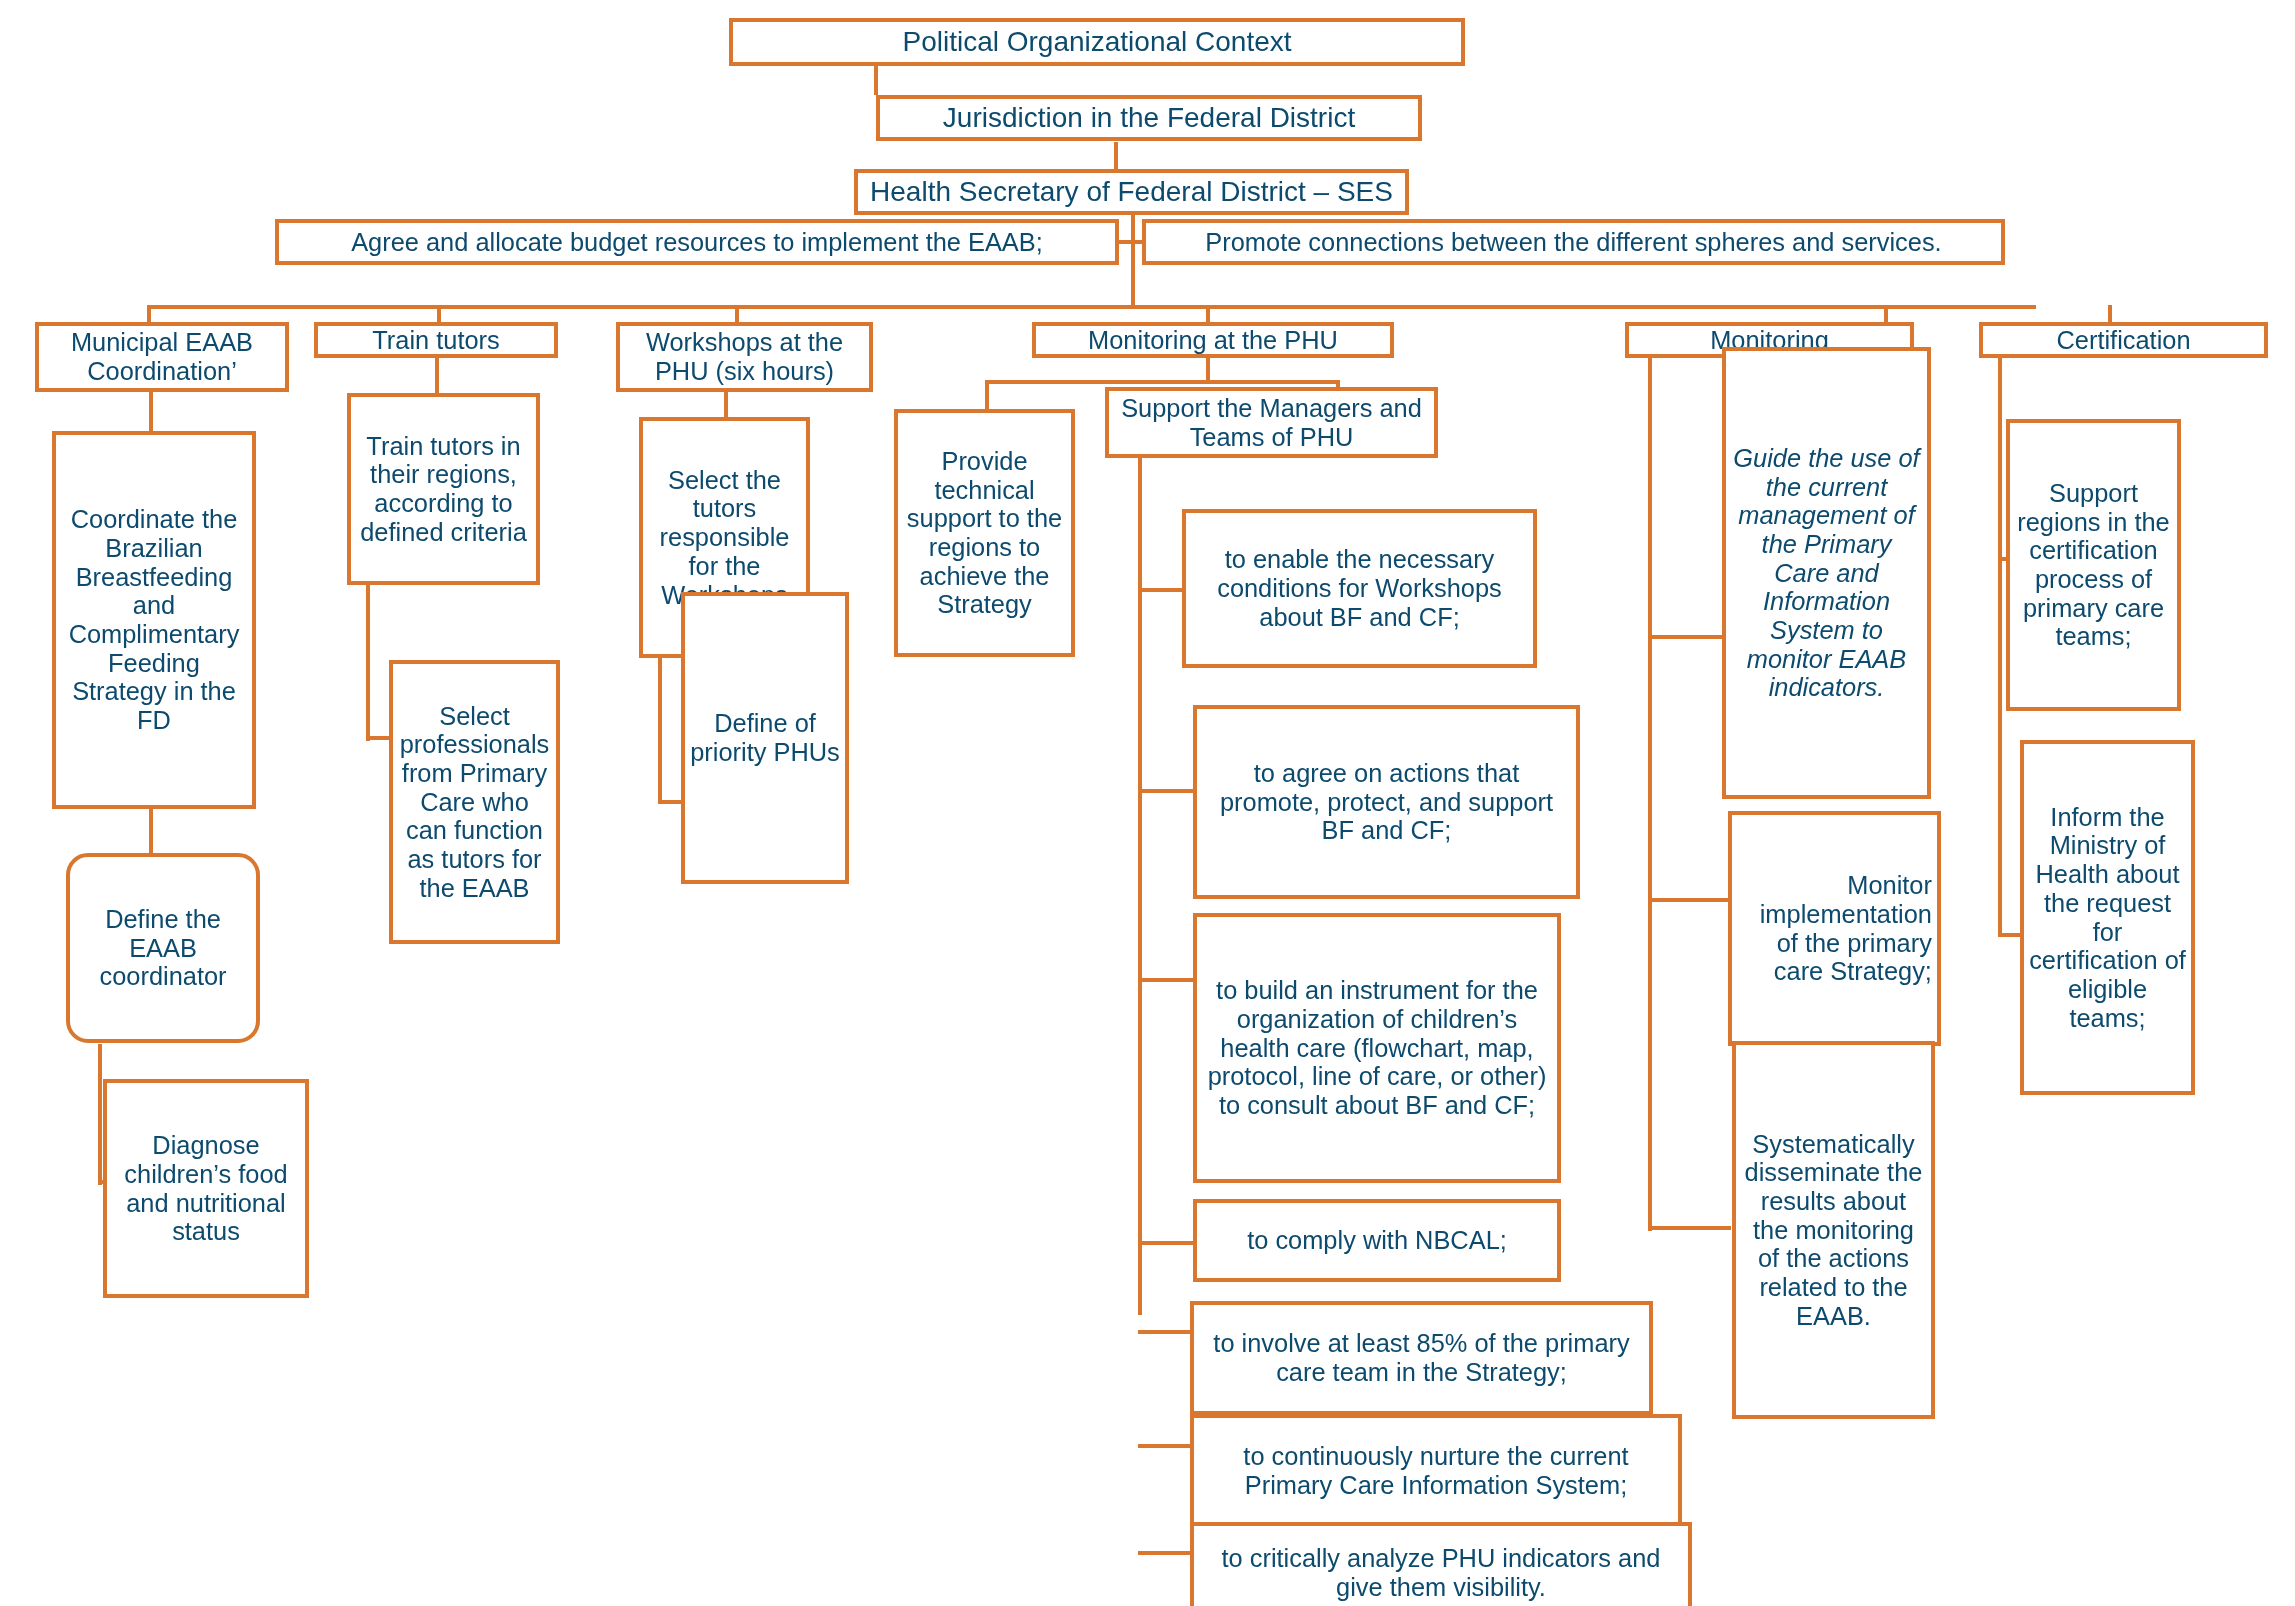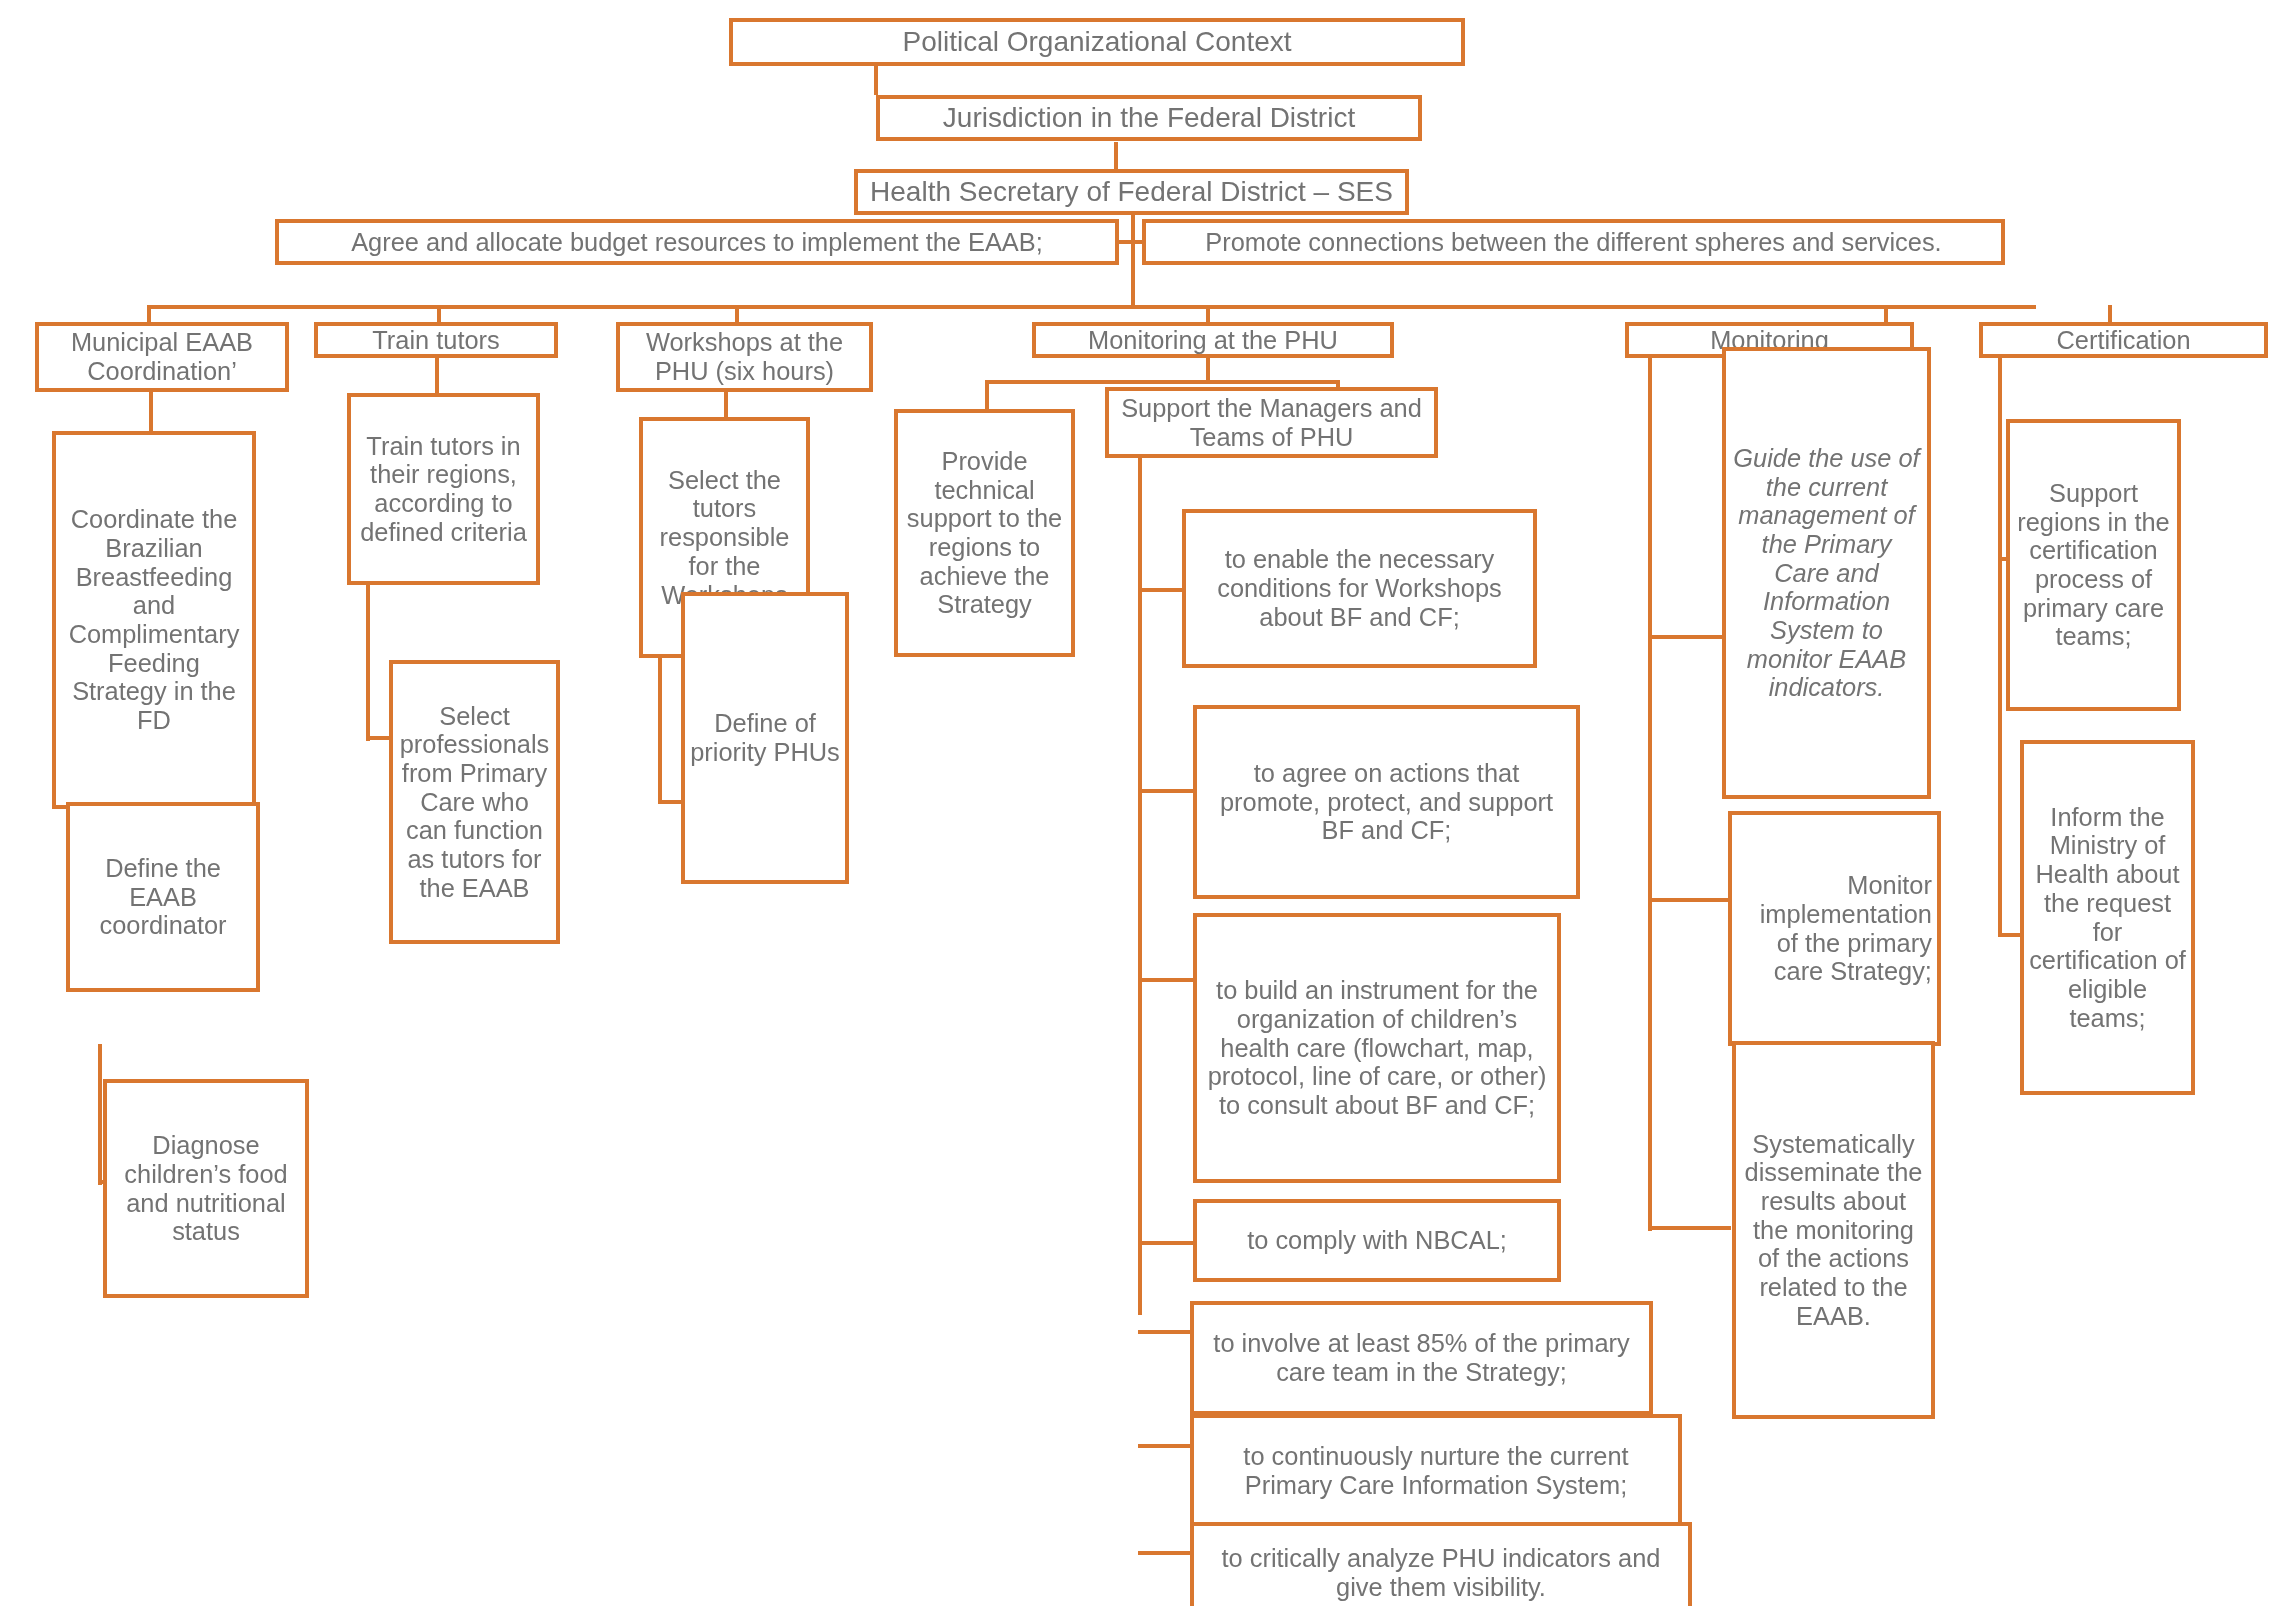--- a/index.html
+++ b/index.html
@@ -17,21 +17,21 @@
     overflow: hidden;
   }
   .node {
     position: absolute;
     border: 4.4px solid #D9772F;
     background: #ffffff;
     display: flex;
     align-items: center;
     justify-content: center;
     text-align: center;
-    color: #737373;
+    color: #0c4a6e;
     line-height: 1.13;
     padding: 2.5px 5.1px;
     white-space: pre-line;
   }
   .conn {
     position: absolute;
     background: #D9772F;
   }
   .h { height: 4.4px; }
   .v { width: 4.4px; }
@@ -64,21 +64,21 @@
   <div class="conn v" style="left:1206px; top:305px; height:28.6px;"></div>
   <div class="conn v" style="left:1884px; top:305px; height:28.6px;"></div>
   <div class="conn v" style="left:2108px; top:305px; height:28.6px;"></div>
 
   <div class="node" style="left:35px; top:322px; width:254px; height:70px; font-size:25.4px;">Municipal EAAB Coordination’</div>
   <div class="conn v" style="left:149px; top:392px; height:39px;"></div>
 
   <div class="node" style="left:52px; top:431px; width:204px; height:378px; font-size:25.4px;">Coordinate the Brazilian Breastfeeding and Complimentary Feeding Strategy in the FD</div>
   <div class="conn v" style="left:149px; top:809px; height:44px;"></div>
 
-  <div class="node" style="left:66px; top:802px; width:194px; height:190px; font-size:25.4px;">Define the EAAB coordinator</div>
+  <div class="node" style="left:66px; top:853px; width:194px; height:190px; font-size:25.4px;border-radius:22px;">Define the EAAB coordinator</div>
   <div class="conn v" style="left:98px; top:1044px; height:141px;"></div>
   <div class="conn h" style="left:98px; top:1180px; width:79px;"></div>
 
   <div class="node" style="left:103px; top:1079px; width:206px; height:219px; font-size:25.4px;">Diagnose children’s food and nutritional status</div>
 
   <div class="node" style="left:314px; top:322px; width:244px; height:36px; font-size:25.4px;">Train tutors</div>
   <div class="conn v" style="left:435px; top:358px; height:35px;"></div>
 
   <div class="node" style="left:347px; top:393px; width:193px; height:192px; font-size:25.4px;">Train tutors in their regions, according to defined criteria</div>
   <div class="conn v" style="left:366px; top:585px; height:156px;"></div>

